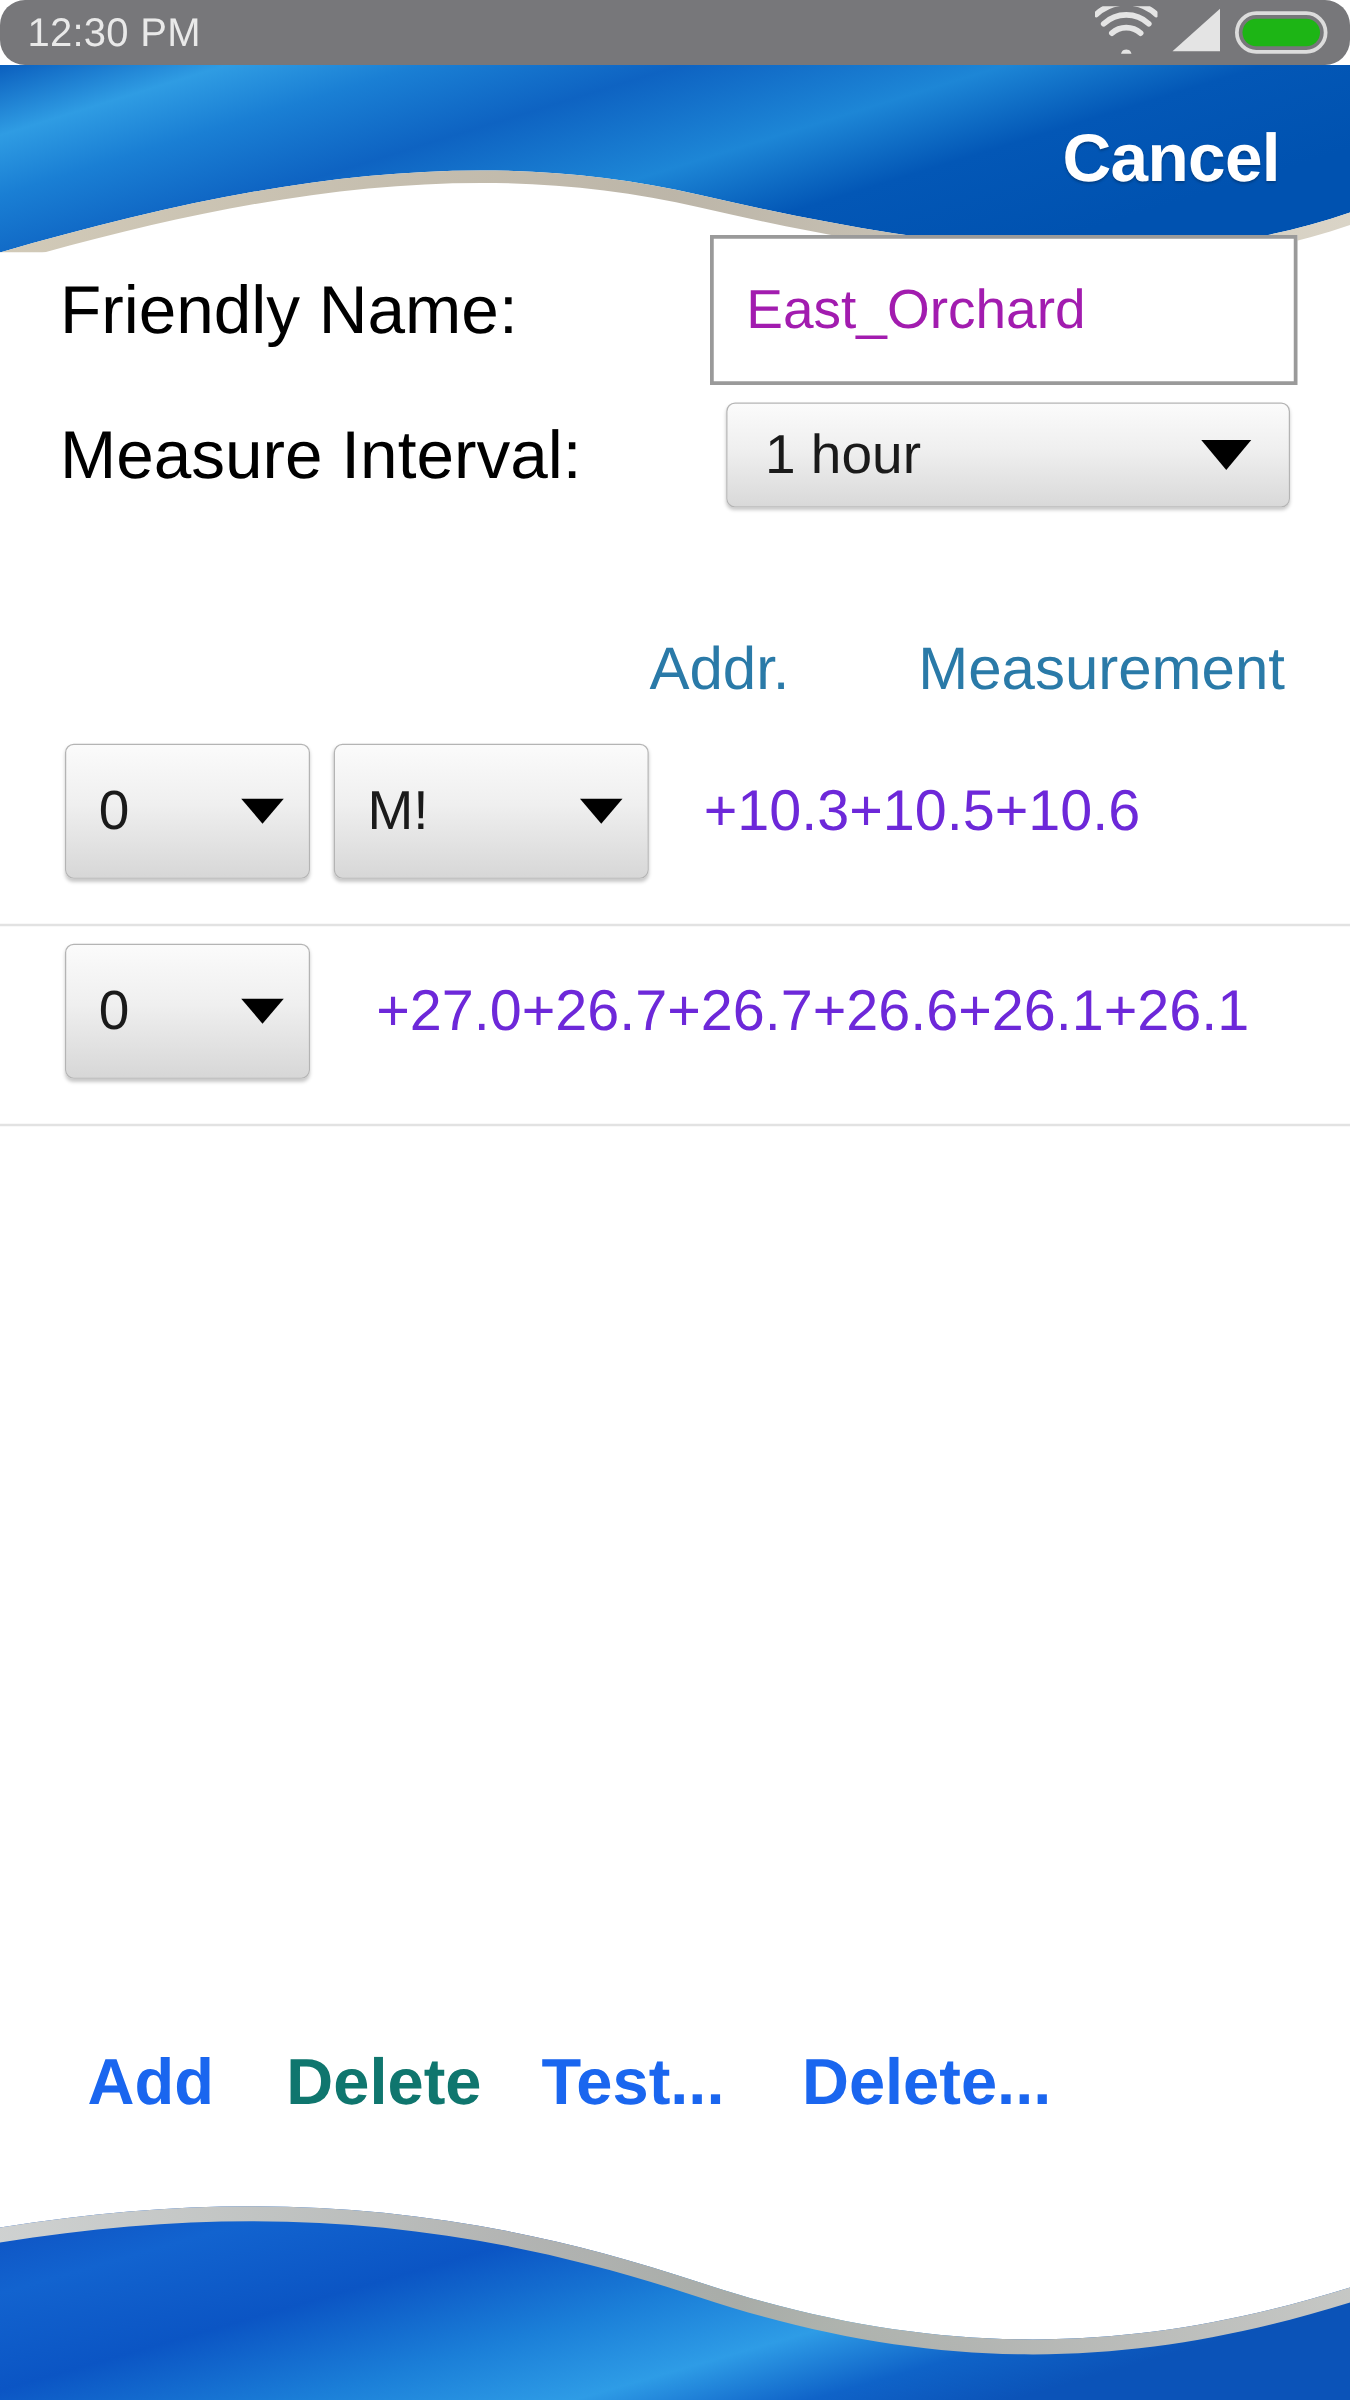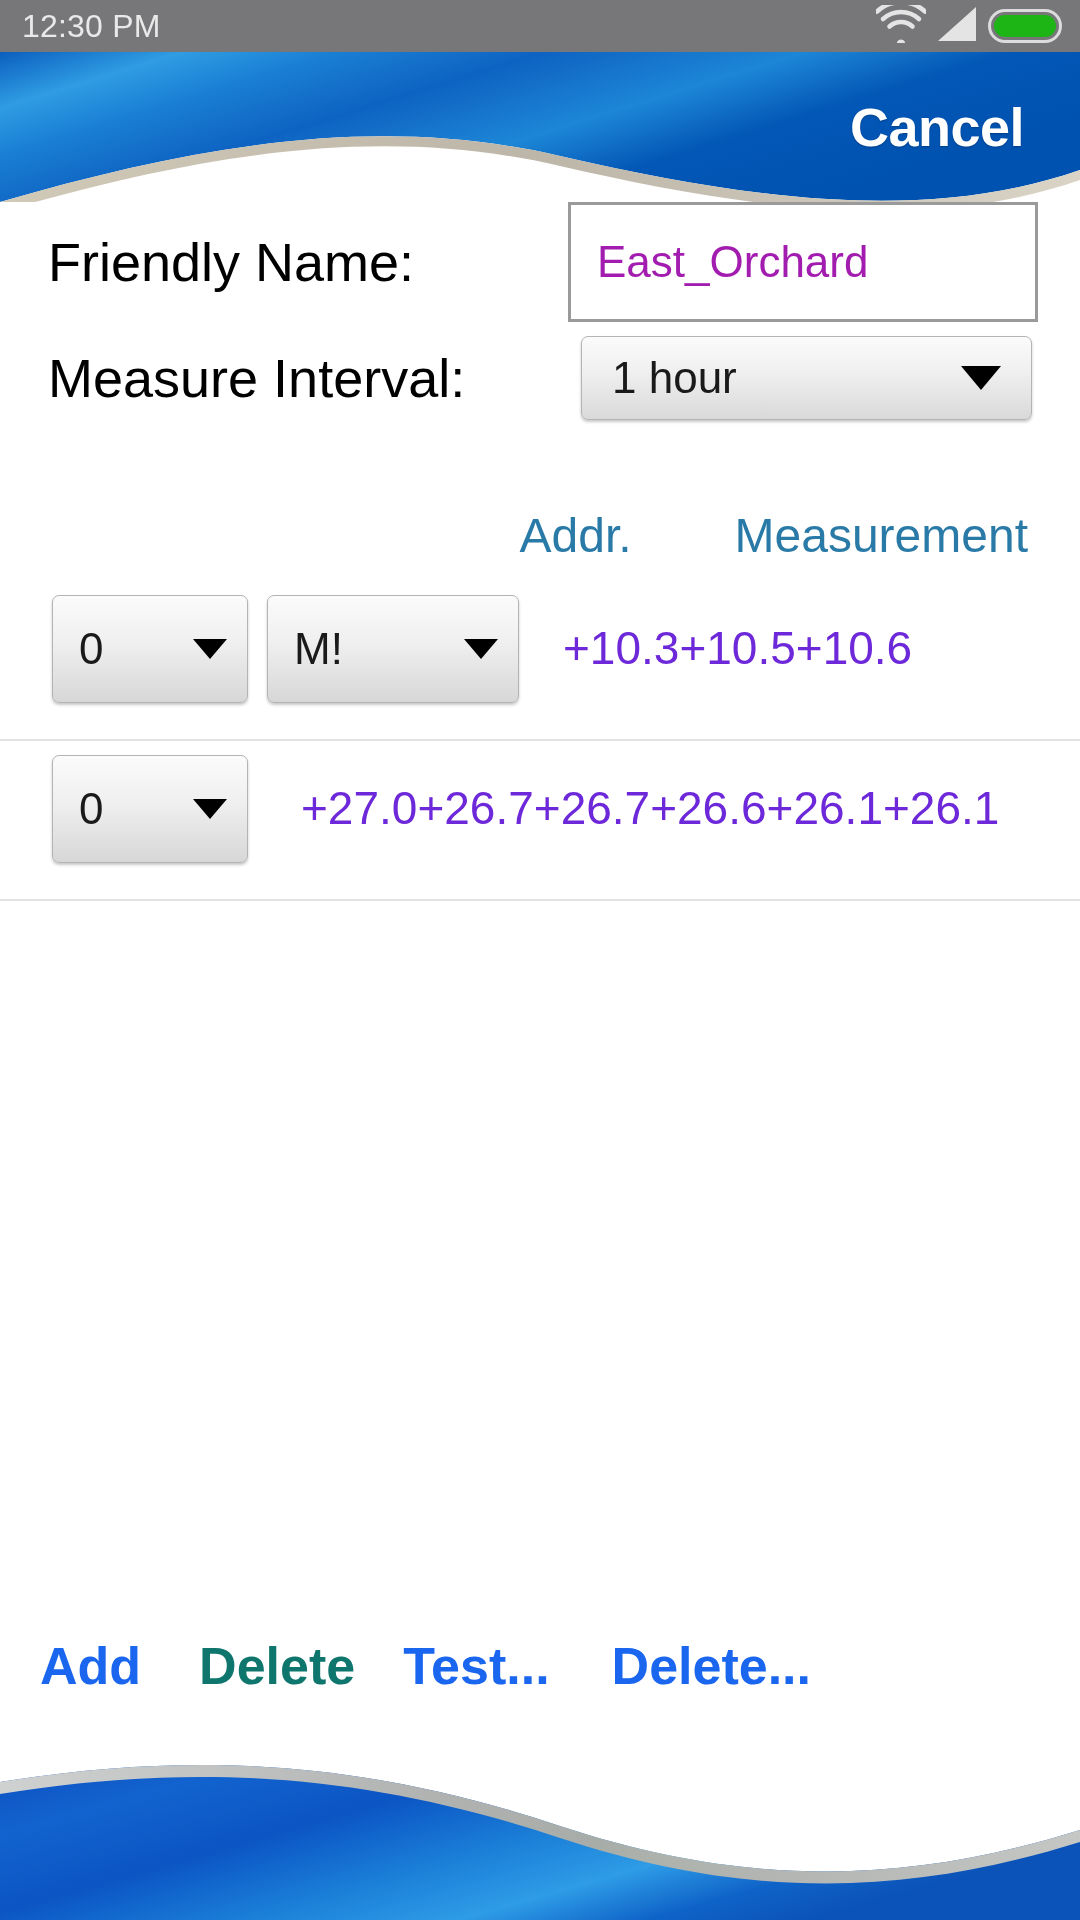--- a/index.html
+++ b/index.html
@@ -17,20 +17,21 @@
     background:#ffffff;
   }
 
   
   .statusbar {
     position:absolute; top:0; left:0;
     width:1080px; height:52px;
     background:#77777a;
     display:flex; align-items:center;
     padding:0 18px 0 22px;
+    border-radius:20px;
   }
   .status-time {
     color:#e9e9e9;
     font-size:32px;
     font-weight:500;
     letter-spacing:0.2px;
     font-family:"Liberation Sans", sans-serif;
   }
   .status-icons {
     margin-left:auto;
@@ -65,21 +66,21 @@
     font-weight:bold;
     letter-spacing:-0.5px;
     text-shadow:0 1px 2px rgba(0,0,0,0.25);
     cursor:pointer;
     z-index:5;
   }
 
   
   .form {
     position:absolute;
-    top:202px; left:0;
+    top:188px; left:0;
     width:1080px;
   }
 
   .form-row {
     display:flex;
     align-items:center;
     padding:0 48px;
     margin-bottom:14px;
   }
   .form-label {
@@ -188,21 +189,21 @@
     word-break:break-all;
   }
 
   
   .actions {
     position:absolute;
     left:0; top:1636px;
     width:1080px;
     display:flex;
     align-items:center;
-    padding:0 40px;
+    padding:0 70px;
   }
   .action {
     font-size:52px;
     font-weight:bold;
     color:#1a66ef;
     cursor:pointer;
     white-space:nowrap;
   }
   .action.disabled {
     color:#0f766e;

